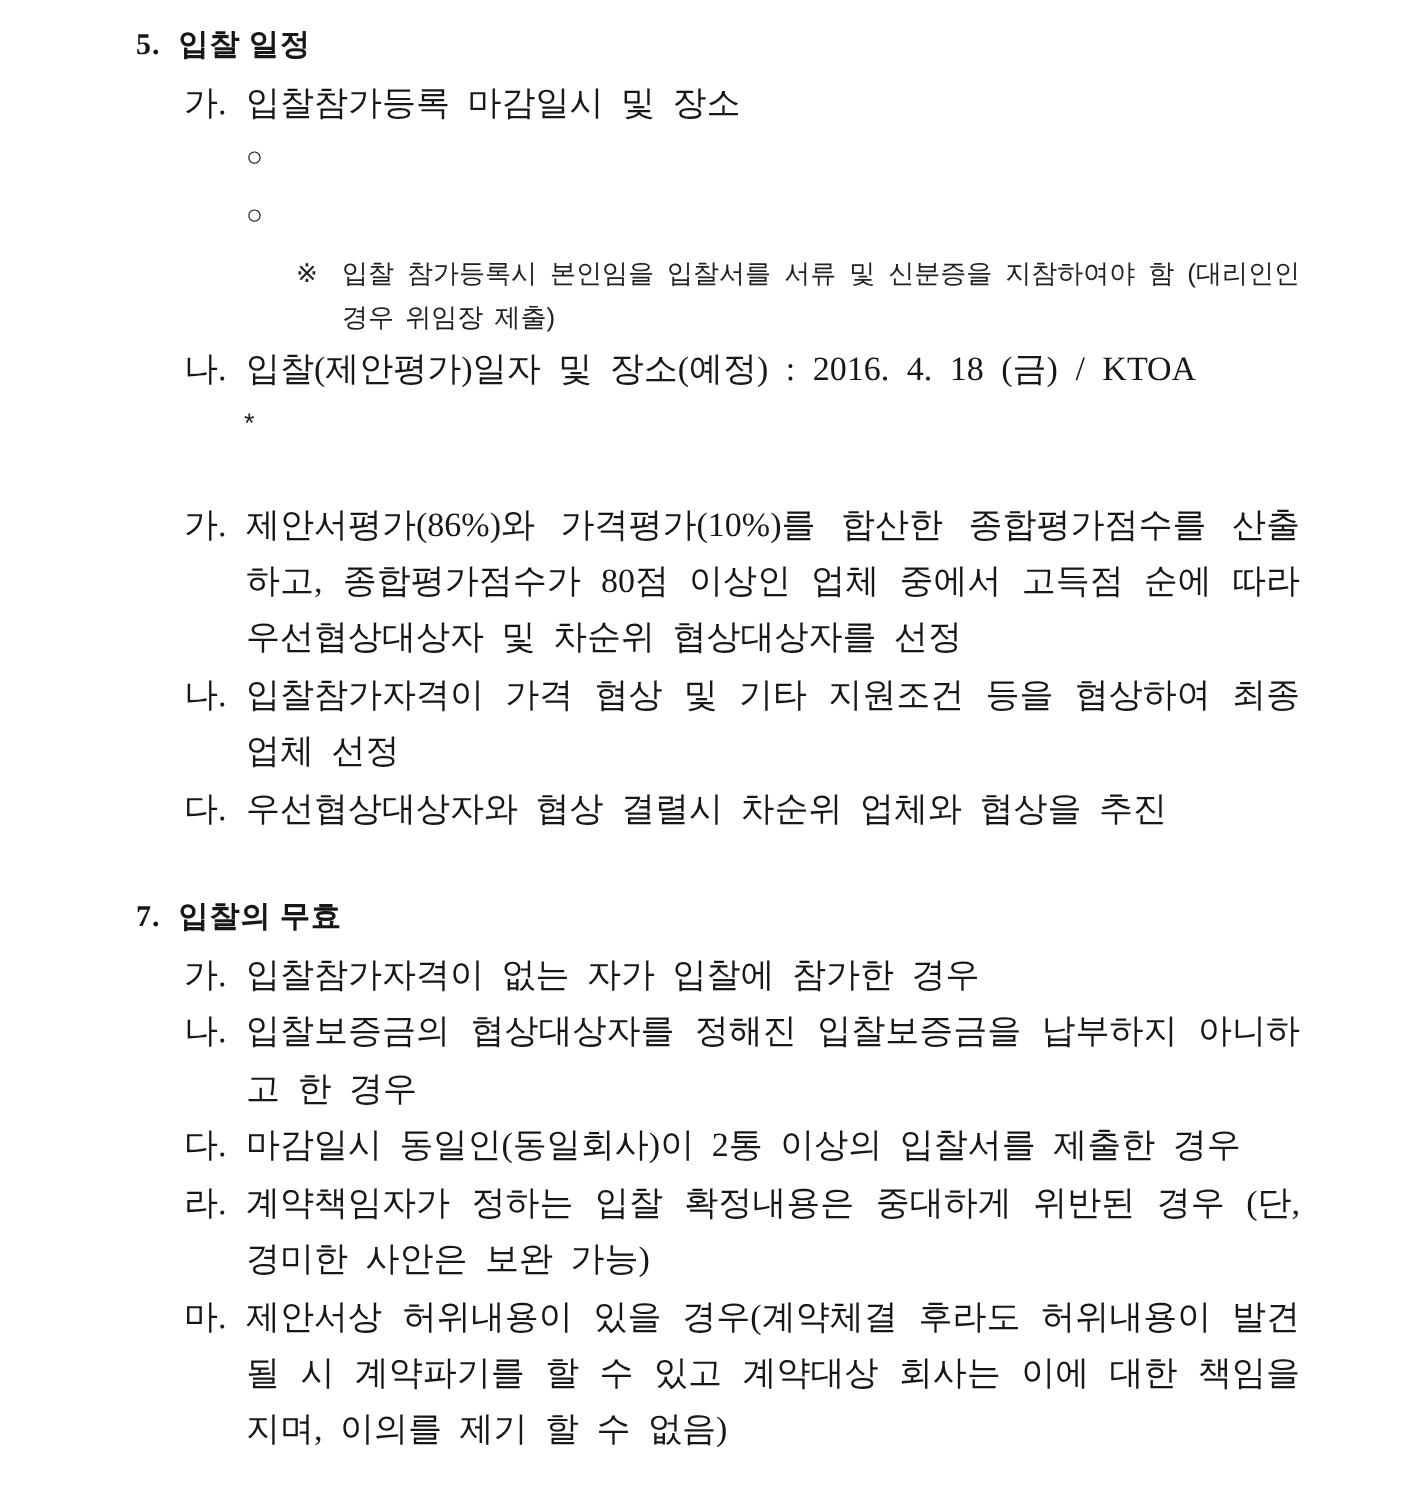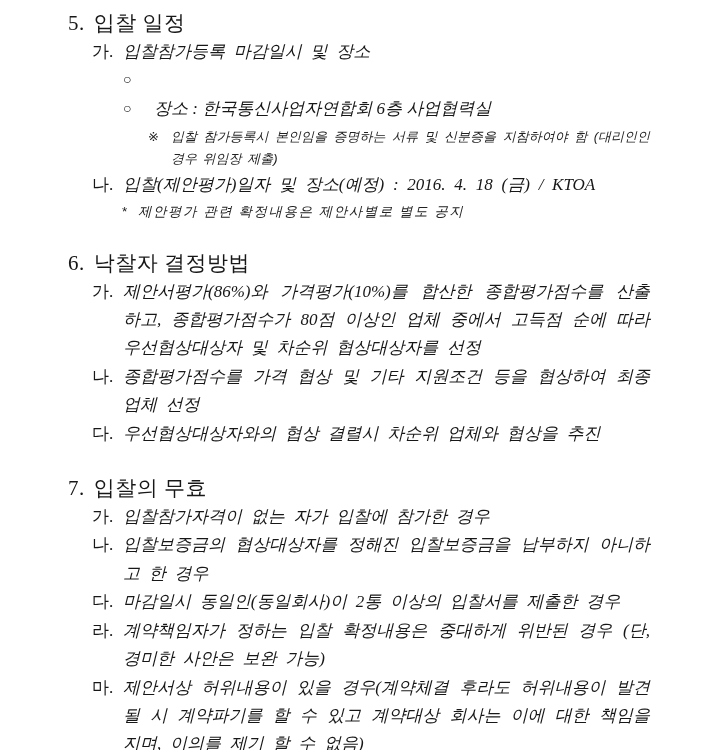--- a/index.html
+++ b/index.html
@@ -8,29 +8,29 @@
     height: 750px;
     background: #ffffff;
     overflow: hidden;
     font-family: "Liberation Serif", "DejaVu Serif", serif;
     color: #171717;
   }
   .doc { padding: 9px 54px 0 68px; }
   .section { margin-bottom: 26px; }
   .section:last-child { margin-bottom: 0; }
   .heading {
-    font-size: 21px;
-    font-weight: normal;
+    font-size: 15px;
+    font-weight: bold;
     line-height: 29px;
     letter-spacing: 0.5px;
   }
   .heading .num { margin-right: 9px; }
   .line { display: flex; align-items: flex-start; }
   .marker { flex: none; }
-  .text { flex: 1; font-style: italic; }
+  .text { flex: 1; }
   
   .t-alpha { font-size: 17px; line-height: 28.4px; padding-left: 24px; }
   .t-alpha .marker { width: 31px; }
   .t-alpha .text { text-align: justify; word-spacing: 4.5px; }
   
   .t-circle { font-size: 17px; line-height: 28.4px; padding-left: 55px; }
   .t-circle .marker { width: 31px; font-size: 14px; }
   
   .t-note {
     font-family: "Liberation Sans", "DejaVu Sans", sans-serif;
@@ -58,56 +58,53 @@
     <span class="marker">가.</span>
     <span class="text">입찰참가등록 마감일시 및 장소</span>
   </div>
 
   <div class="line t-circle">
     <span class="marker">○</span>
   </div>
 
   <div class="line t-circle">
     <span class="marker">○</span>
-    <span class="text">장소 : 한국통신사업자연합회 6층 사업협력실</span>
   </div>
 
   <div class="line t-note">
     <span class="marker">※</span>
-    <span class="text">입찰 참가등록시 본인임을 증명하는 서류 및 신분증을 지참하여야 함 (대리인인 경우 위임장 제출)</span>
+    <span class="text">입찰 참가등록시 본인임을 입찰서를 서류 및 신분증을 지참하여야 함 (대리인인 경우 위임장 제출)</span>
   </div>
 
   <div class="line t-alpha">
     <span class="marker">나.</span>
     <span class="text">입찰(제안평가)일자 및 장소(예정) : 2016. 4. 18 (금) / KTOA</span>
   </div>
 
   <div class="line t-star">
     <span class="marker">*</span>
-    <span class="text">제안평가 관련 확정내용은 제안사별로 별도 공지</span>
   </div>
 </div>
   </section>
 
   <section class="section">
-    <div class="heading"><span class="num">6.</span><span>낙찰자 결정방법</span></div>
     <div>
   <div class="line t-alpha">
     <span class="marker">가.</span>
     <span class="text">제안서평가(86%)와 가격평가(10%)를 합산한 종합평가점수를 산출하고, 종합평가점수가 80점 이상인 업체 중에서 고득점 순에 따라 우선협상대상자 및 차순위 협상대상자를 선정</span>
   </div>
 
   <div class="line t-alpha">
     <span class="marker">나.</span>
-    <span class="text">종합평가점수를 가격 협상 및 기타 지원조건 등을 협상하여 최종 업체 선정</span>
+    <span class="text">입찰참가자격이 가격 협상 및 기타 지원조건 등을 협상하여 최종 업체 선정</span>
   </div>
 
   <div class="line t-alpha">
     <span class="marker">다.</span>
-    <span class="text">우선협상대상자와의 협상 결렬시 차순위 업체와 협상을 추진</span>
+    <span class="text">우선협상대상자와 협상 결렬시 차순위 업체와 협상을 추진</span>
   </div>
 </div>
   </section>
 
   <section class="section">
     <div class="heading"><span class="num">7.</span><span>입찰의 무효</span></div>
     <div>
   <div class="line t-alpha">
     <span class="marker">가.</span>
     <span class="text">입찰참가자격이 없는 자가 입찰에 참가한 경우</span>

